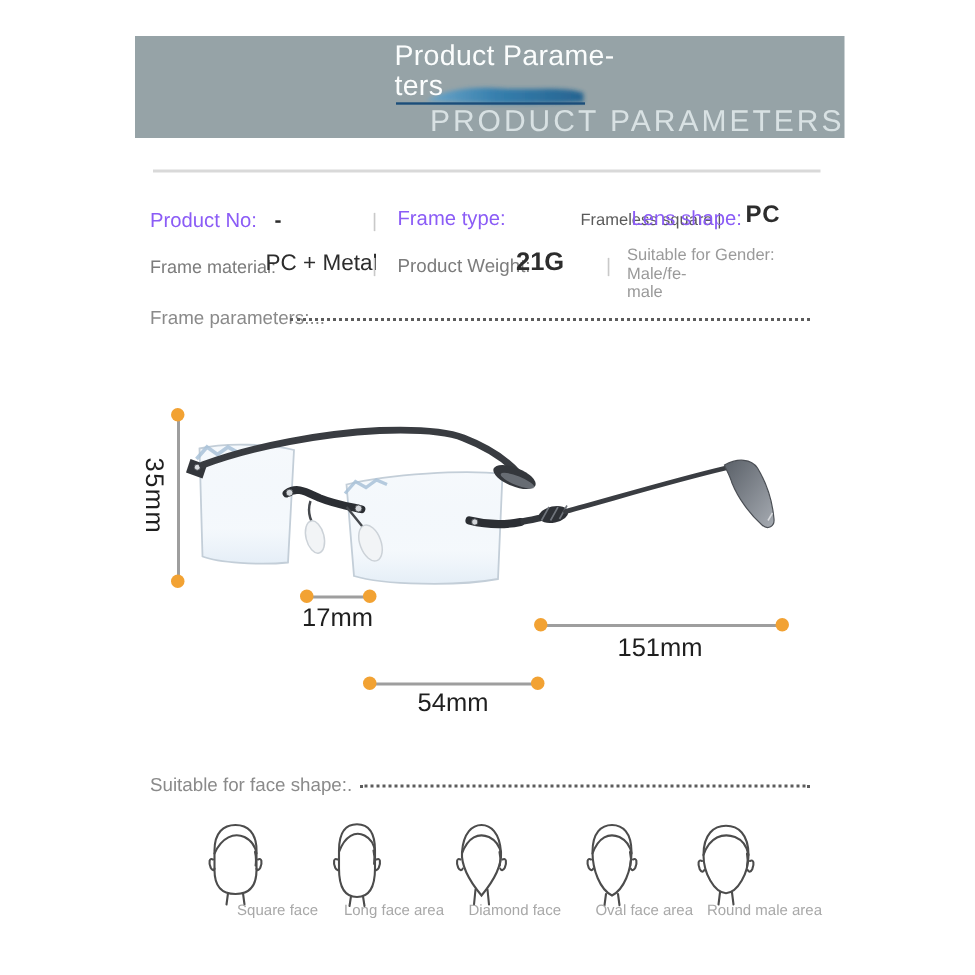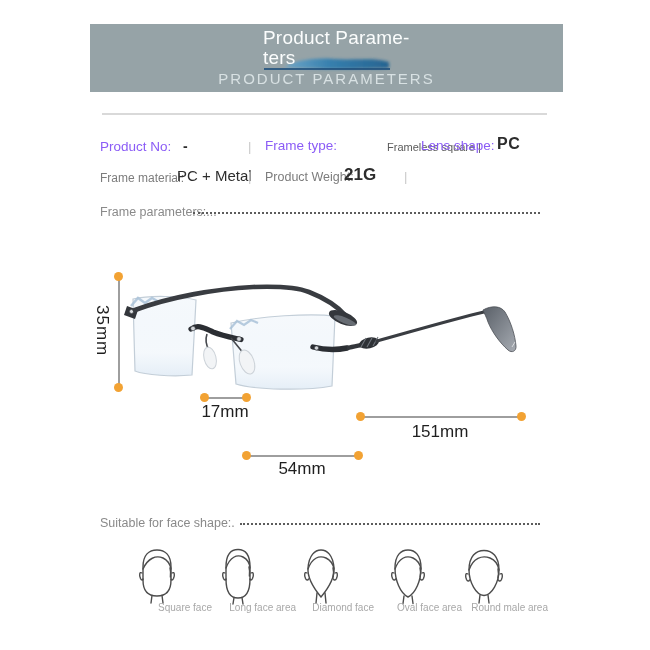--- a/index.html
+++ b/index.html
@@ -3,21 +3,21 @@
 <meta charset="utf-8">
 <style>
   html,body{margin:0;padding:0;background:#fff;}
   .canvas{position:relative;width:574px;height:650px;background:#ffffff;overflow:hidden;
           font-family:"Liberation Sans", sans-serif;color:#333;}
   .abs{position:absolute;}
   
   .hdr-box{left:90px;top:24px;width:473px;height:68px;background:#96a3a7;}
   .hdr-title{left:263px;top:28px;font-size:19px;line-height:20px;color:#fbfdfd;z-index:3;font-weight:400;letter-spacing:.2px;}
   .hdr-swoosh{left:262px;top:54px;z-index:2;}
-  .hdr-sub{left:90px;top:70px;width:473px;text-align:center;font-size:15px;letter-spacing:2px;
+  .hdr-sub{left:90px;top:70px;width:473px;text-align:right;font-size:20px;letter-spacing:2px;
            color:rgba(235,242,243,0.78);z-index:3;font-weight:400;}
   .sep-line{left:102px;top:113px;width:445px;height:2px;background:#d9d9d9;}
   
   .lab{color:#8b5cf6;font-size:13.5px;}
   .lab2{color:#7c7c7c;font-size:12px;}
   .val{color:#2d2d2d;}
   .coldiv{color:#c9c9c9;font-size:13px;}
   .small-val{font-size:11px;color:#5a5a5a;padding-left:47px;}
   .muted{color:#9a9a9a;font-size:11px;line-height:12.5px;}
   
@@ -68,20 +68,24 @@
   <div class="abs small-val" style="left:340px;top:141px;">Frameless square |</div>
   <div class="abs lab" style="left:421px;top:138px;">Lens shape:</div>
   <div class="abs val" style="left:497px;top:135px;font-size:16px;font-weight:bold;letter-spacing:.5px;">PC</div>
 
   <div class="abs lab2" style="left:100px;top:171px;">Frame material:</div>
   <div class="abs val" style="left:177px;top:167px;font-size:15px;">PC + Metal</div>
   <div class="abs coldiv" style="left:248px;top:169px;">|</div>
   <div class="abs lab2" style="left:265px;top:170px;font-size:12.5px;">Product Weight:</div>
   <div class="abs val" style="left:344px;top:165px;font-size:17px;font-weight:bold;">21G</div>
   <div class="abs coldiv" style="left:404px;top:169px;">|</div>
+  <div class="abs muted" style="left:418px;top:164px;width:140px;">
+    <div>Suitable for Gender: Male/fe-</div>
+    <div>male</div>
+  </div>
 
   <div class="abs dotlab" style="left:100px;top:205px;">Frame parameters:...</div>
   <div class="abs dots" style="left:193px;top:212px;width:347px;"></div>
 
   <div class="abs" style="left:85px;top:250px;">
     <svg width="480" height="170" viewBox="0 0 480 170">
       <defs>
         <linearGradient id="lensg" x1="0" y1="0" x2="0" y2="1">
           <stop offset="0" stop-color="#eef4fa" stop-opacity="0.55"></stop>
           <stop offset="0.7" stop-color="#dce9f5" stop-opacity="0.30"></stop>

